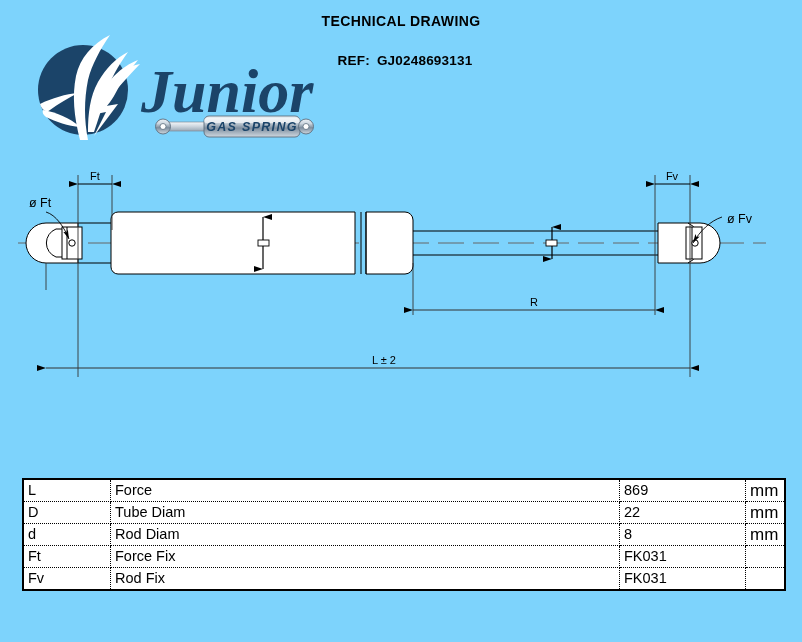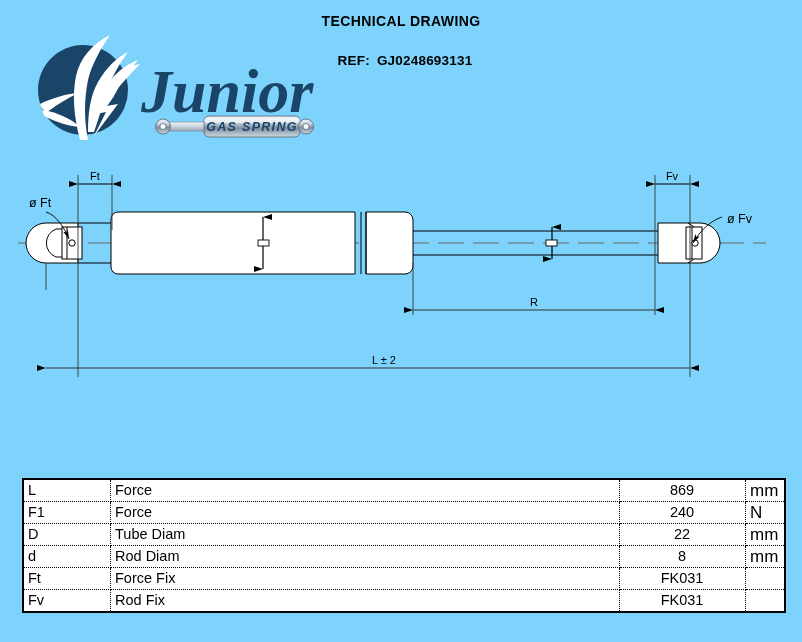--- a/index.html
+++ b/index.html
@@ -82,21 +82,21 @@
     font-family: "Liberation Sans", sans-serif;
     line-height: 21px;
     border-bottom: 1px dotted #000;
     border-right: 1px dotted #000;
     white-space: nowrap;
     overflow: hidden;
   }
   #spec-table tr:last-child td { border-bottom: none; }
   #spec-table td.col-sym  { width: 78px; }
   #spec-table td.col-desc { width: 500px; }
-  #spec-table td.col-val  { text-align: center; padding-right: 5px; }
+  #spec-table td.col-val  { text-align: left; padding-right: 5px; }
   #spec-table td.col-unit {
     width: 30px;
     border-right: none;
     font-size: 17px;
     padding-left: 4px;
   }
 </style>
 </head>
 <body>
 
@@ -284,26 +284,20 @@
 
   <table id="spec-table">
     <tbody>
         <tr>
           <td class="col-sym">L</td>
           <td class="col-desc">Force</td>
           <td class="col-val">869</td>
           <td class="col-unit">mm</td>
         </tr>
         <tr>
-          <td class="col-sym">F1</td>
-          <td class="col-desc">Force</td>
-          <td class="col-val">240</td>
-          <td class="col-unit">N</td>
-        </tr>
-        <tr>
           <td class="col-sym">D</td>
           <td class="col-desc">Tube Diam</td>
           <td class="col-val">22</td>
           <td class="col-unit">mm</td>
         </tr>
         <tr>
           <td class="col-sym">d</td>
           <td class="col-desc">Rod Diam</td>
           <td class="col-val">8</td>
           <td class="col-unit">mm</td>

